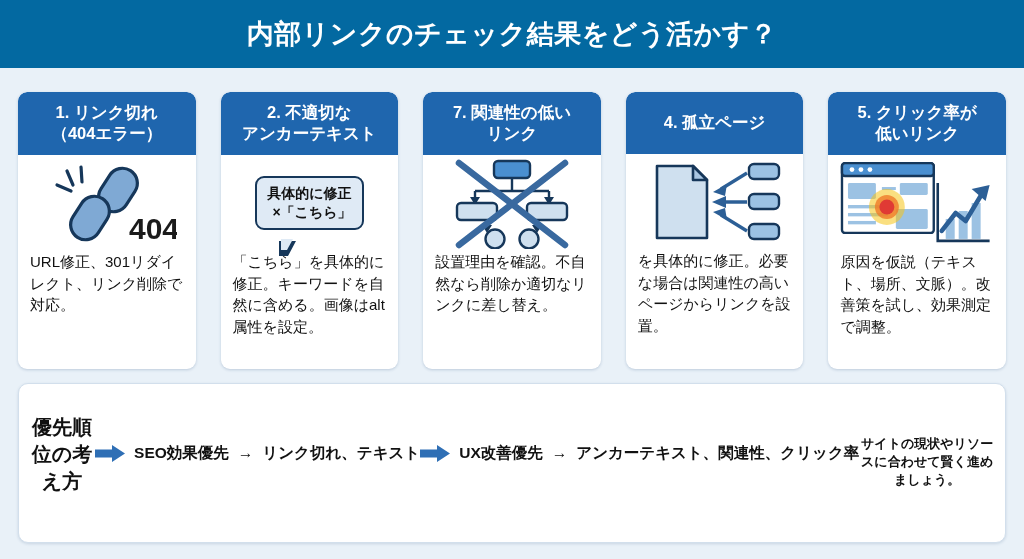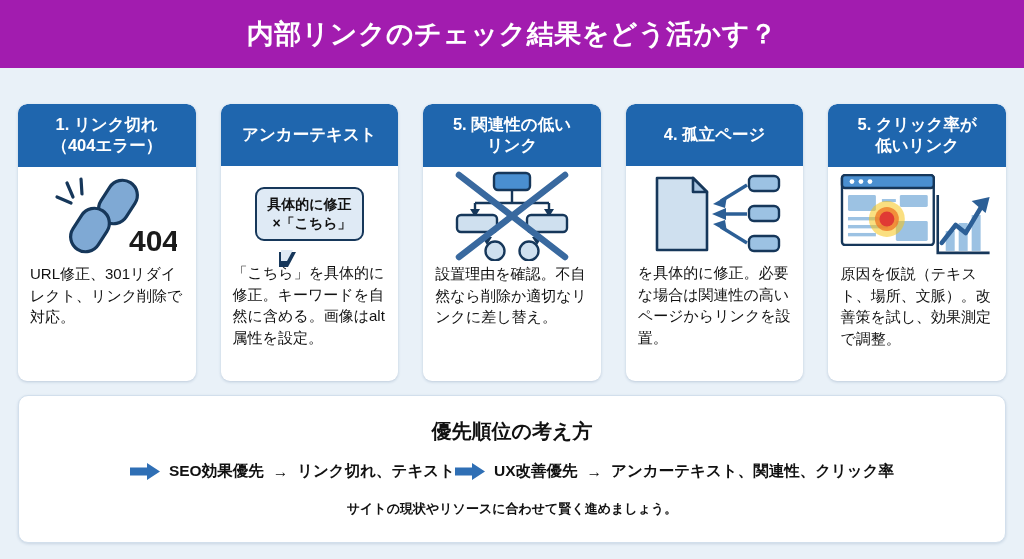--- a/index.html
+++ b/index.html
@@ -22,40 +22,40 @@
     height: 559px;
     position: relative;
     background: #e9f1f8;
     display: flex;
     flex-direction: column;
   }
 
   
   .header-bar {
     height: 68px;
-    background: #a21caf;
+    background: #0369a1;
     display: flex;
     align-items: center;
     justify-content: center;
     flex: 0 0 68px;
   }
   .header-title {
     color: #ffffff;
     font-size: 27px;
     font-weight: bold;
     letter-spacing: 0.5px;
     line-height: 1;
     text-align: center;
   }
 
   
   .cards-row {
     display: flex;
     gap: 25px;
-    padding: 36px 18px 0 18px;
+    padding: 24px 18px 0 18px;
     flex: 0 0 auto;
     align-items: stretch;
   }
 
   .card {
     flex: 1 1 0;
     background: #ffffff;
     border-radius: 9px;
     box-shadow: 0 1px 3px rgba(30,70,120,0.22);
     overflow: hidden;
@@ -113,21 +113,21 @@
     flex: 1 1 auto;
     display: flex;
   }
   .summary-box {
     background: #ffffff;
     border: 1px solid #d2dfec;
     border-radius: 10px;
     box-shadow: 0 1px 3px rgba(30,70,120,0.16);
     width: 100%;
     display: flex;
-    flex-direction: column;
+    flex-direction: row;
     align-items: center;
     justify-content: center;
     padding: 12px 10px 14px 10px;
   }
   .summary-title {
     font-size: 20px;
     font-weight: bold;
     color: #111;
     text-align: center;
     margin-bottom: 16px;
@@ -230,39 +230,40 @@
             <text x="92" y="82" font-family="'Liberation Sans',sans-serif" font-size="30" font-weight="bold" fill="#1b1b1b">404</text>
           </svg>
         </div>
         <div class="card-text">URL修正、301リダイレクト、リンク削除で対応。</div>
       </div>
     </div>
 
     <div class="card">
       <div class="card-header">
         <div>
+          <span>2. 不適切な</span>
           <span>アンカーテキスト</span>
         </div>
       </div>
       <div class="card-body">
         <div class="card-icon">
           <div class="bubble">
             <div>具体的に修正</div>
             <div>×「こちら」</div>
             <span class="bubble-tail"></span>
           </div>
         </div>
         <div class="card-text">「こちら」を具体的に修正。キーワードを自然に含める。画像はalt属性を設定。</div>
       </div>
     </div>
 
     <div class="card">
       <div class="card-header">
         <div>
-          <span>5. 関連性の低い</span>
+          <span>7. 関連性の低い</span>
           <span>リンク</span>
         </div>
       </div>
       <div class="card-body">
         <div class="card-icon">
           <svg width="126" height="92" viewBox="0 0 126 92" aria-hidden="true">
             <g stroke="#16375a" stroke-width="2.4" fill="none">
               <line x1="63" y1="20" x2="63" y2="34"></line>
               <path d="M26 34 H100"></path>
               <line x1="26" y1="34" x2="26" y2="42"></line>

